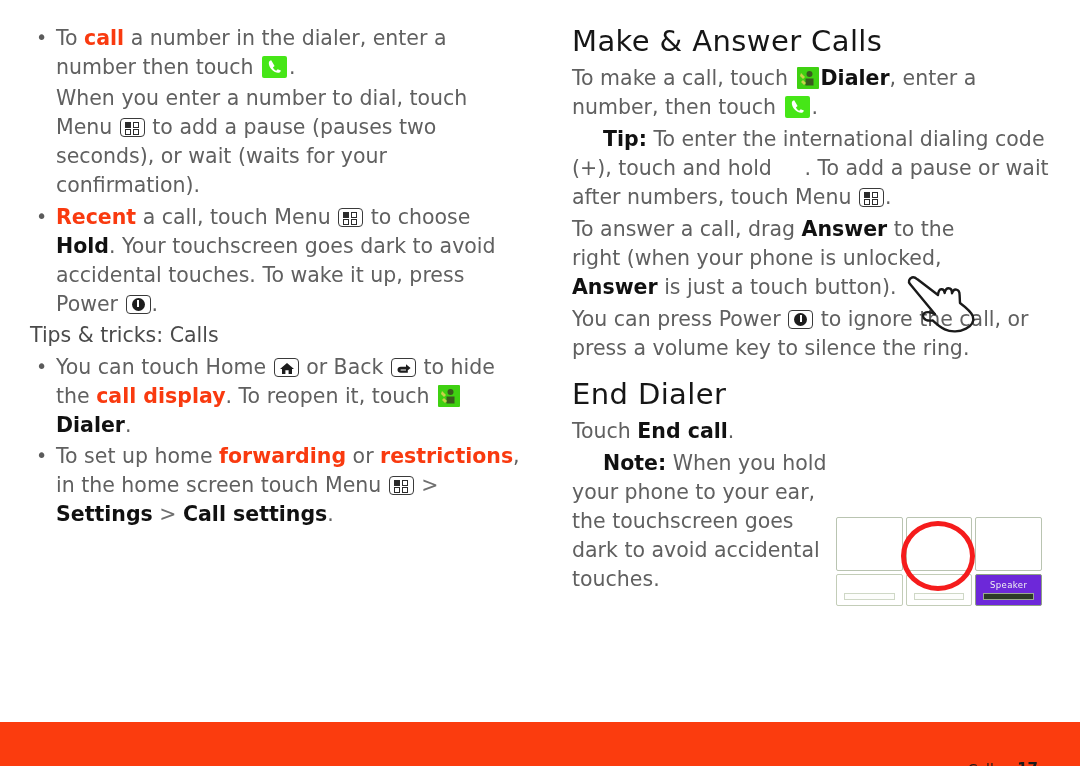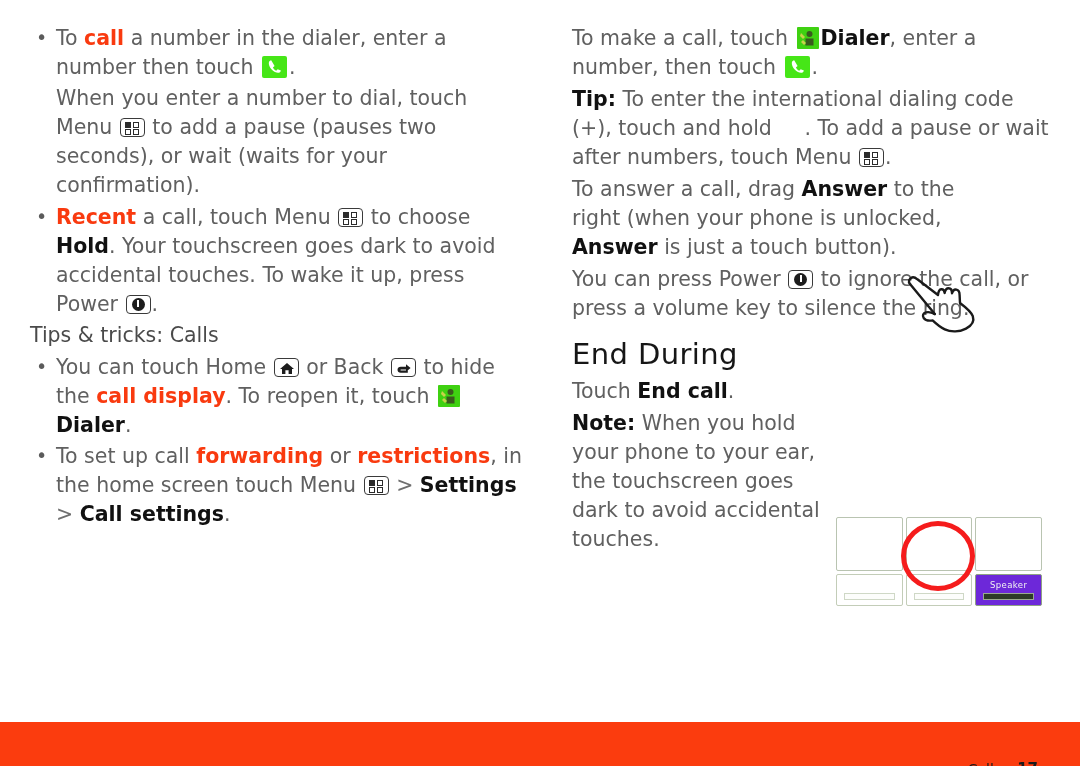--- a/index.html
+++ b/index.html
@@ -38,21 +38,21 @@
   .p.tight { margin-bottom:0; }
   .indent { padding-left:26px; }
   .bullet-row { position:relative; padding-left:26px; margin-bottom:2px; }
   .bullet-row::before {
     content:"\2022";
     position:absolute; left:6px; top:-1px;
     color:#5b5b5b; font-size:19px; line-height:29px;
   }
   .hl      { color:#f93a0f; font-weight:700; }
   .strong  { color:#111; font-weight:700; }
-  .plain-b { color:#111; font-weight:700; }
+  .plain-b { color:#111; font-weight:700;margin-left:31px; }
   .gt      { color:#6f6f6f; font-weight:400; }
   .subhead { font-size:20.5px; color:#4a4a4a; line-height:29px; margin:2px 0 3px 0; }
   .chip {
     display:inline-block;
     width:25px; height:19px;
     border:1.4px solid #3a3a3a;
     border-radius:4px;
     background:#fff;
     vertical-align:-3px;
     position:relative;
@@ -170,44 +170,45 @@
             </svg></span><span> to hide the </span><span class="hl">call display</span><span>. To reopen it, touch </span><span class="appicon"><svg class="fig" width="16" height="18" viewBox="0 0 16 18">
               <circle cx="9.5" cy="5" r="3" fill="#3a5a1e"></circle>
               <path d="M5.5 9.5 h8 v7 h-8z" fill="#3a5a1e"></path>
               <path d="M1 4 l4 4 -2 2 -3-3z" fill="#c8d24a"></path>
               <path d="M3 11 l3 3 -2 2 -3-3z" fill="#c8d24a"></path>
             </svg></span><span class="strong">Dialer</span><span>.</span></p>
     </div>
 
 
     <div class="bullet-row">
-      <p class="p tight"><span>To set up call </span><span class="hl">forwarding</span><span> or </span><span class="hl">restrictions</span><span>, in the home screen touch Menu </span><span class="chip menu"><i></i><i></i><i></i><i></i></span><span class="gt"> &gt; </span><span class="strong">Settings</span><span class="gt"> &gt; </span><span class="strong">Call settings</span><span>.</span></p>
+      <p class="p tight"><span>To set up home </span><span class="hl">forwarding</span><span> or </span><span class="hl">restrictions</span><span>, in the home screen touch Menu </span><span class="chip menu"><i></i><i></i><i></i><i></i></span><span class="gt"> &gt; </span><span class="strong">Settings</span><span class="gt"> &gt; </span><span class="strong">Call settings</span><span>.</span></p>
     </div>
 
   </div>
 
   <div class="col-right">
 
+    <h2 class="h2">Make &amp; Answer Calls</h2>
 
     <p class="p"><span>To make a call, touch </span><span class="appicon"><svg class="fig" width="16" height="18" viewBox="0 0 16 18">
             <circle cx="9.5" cy="5" r="3" fill="#3a5a1e"></circle>
             <path d="M5.5 9.5 h8 v7 h-8z" fill="#3a5a1e"></path>
             <path d="M1 4 l4 4 -2 2 -3-3z" fill="#c8d24a"></path>
             <path d="M3 11 l3 3 -2 2 -3-3z" fill="#c8d24a"></path>
           </svg></span><span class="strong">Dialer</span><span>, enter a number, then touch </span><span class="callbtn"><svg width="13" height="15" viewBox="0 0 13 15">
             <path d="M3.2 1.2c-1.1.2-2 1-2.3 2 -.5 2 .8 5.3 3 7.6 2.1 2.2 5.2 3.4 7 2.9 1-.3 1.8-1.1 2-2.2l-3.2-1.3 -1.5 1.6c-1.3-.6-2.6-1.9-3.3-3.4l1.7-1.5z" fill="#ffffff"></path>
           </svg></span><span>.</span></p>
 
     <p class="p"><span class="plain-b">Tip:</span><span> To enter the international dialing code (+), touch and hold </span><span class="blank-icon"></span><span>. To add a pause or wait after numbers, touch Menu </span><span class="chip menu"><i></i><i></i><i></i><i></i></span><span>.</span></p>
 
     <p class="p" style="width:400px"><span>To answer a call, drag </span><span class="strong">Answer</span><span> to the right (when your phone is unlocked, </span><span class="strong">Answer</span><span> is just a touch button).</span></p>
 
     <p class="p"><span>You can press Power </span><span class="chip power"><i class="disc"></i><i class="bar"></i></span><span> to ignore the call, or press a volume key to silence the ring.</span></p>
 
-    <h2 class="h2" style="margin-top:14px">End During</h2>
+    <h2 class="h2" style="margin-top:14px">End Dialer</h2>
 
     <p class="p"><span>Touch </span><span class="strong">End call</span><span>.</span></p>
 
     <p class="p" style="width:260px"><span class="plain-b">Note:</span><span> When you hold your phone to your ear, the touchscreen goes dark to avoid accidental touches.</span></p>
 
   </div>
 
   <div class="hand">
     <svg width="86" height="66" viewBox="0 0 86 66">
       <path d="M6 14 C4 12 5 8.5 8 7.5 C10 6.8 11.6 7.8 13.4 9.3 L34 25

